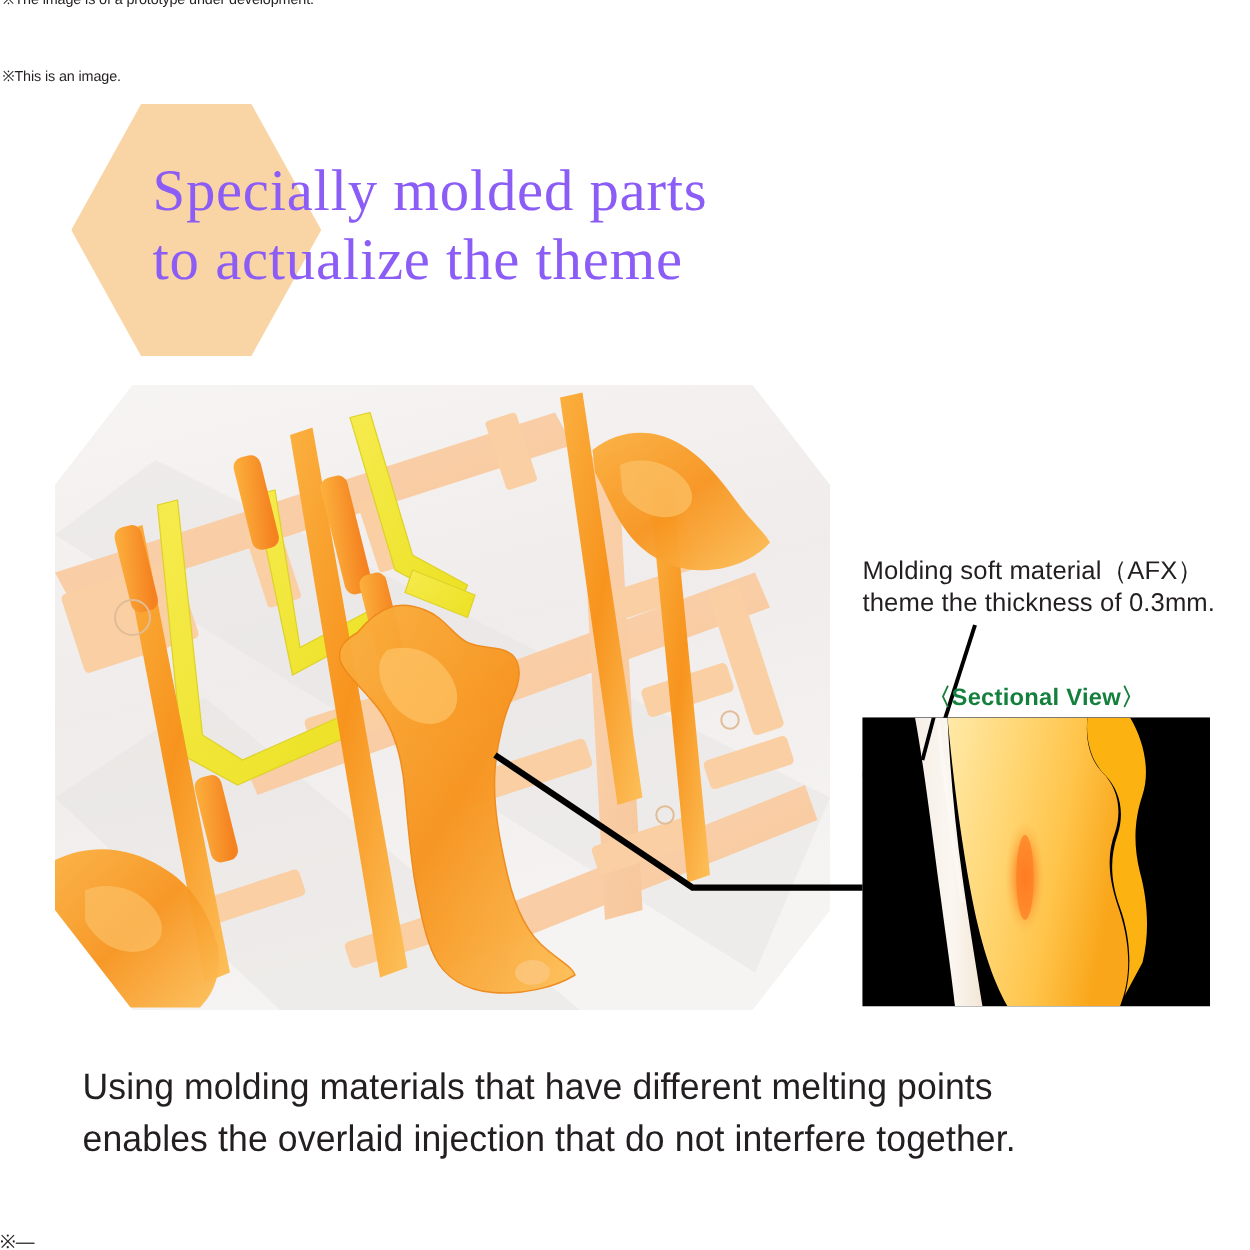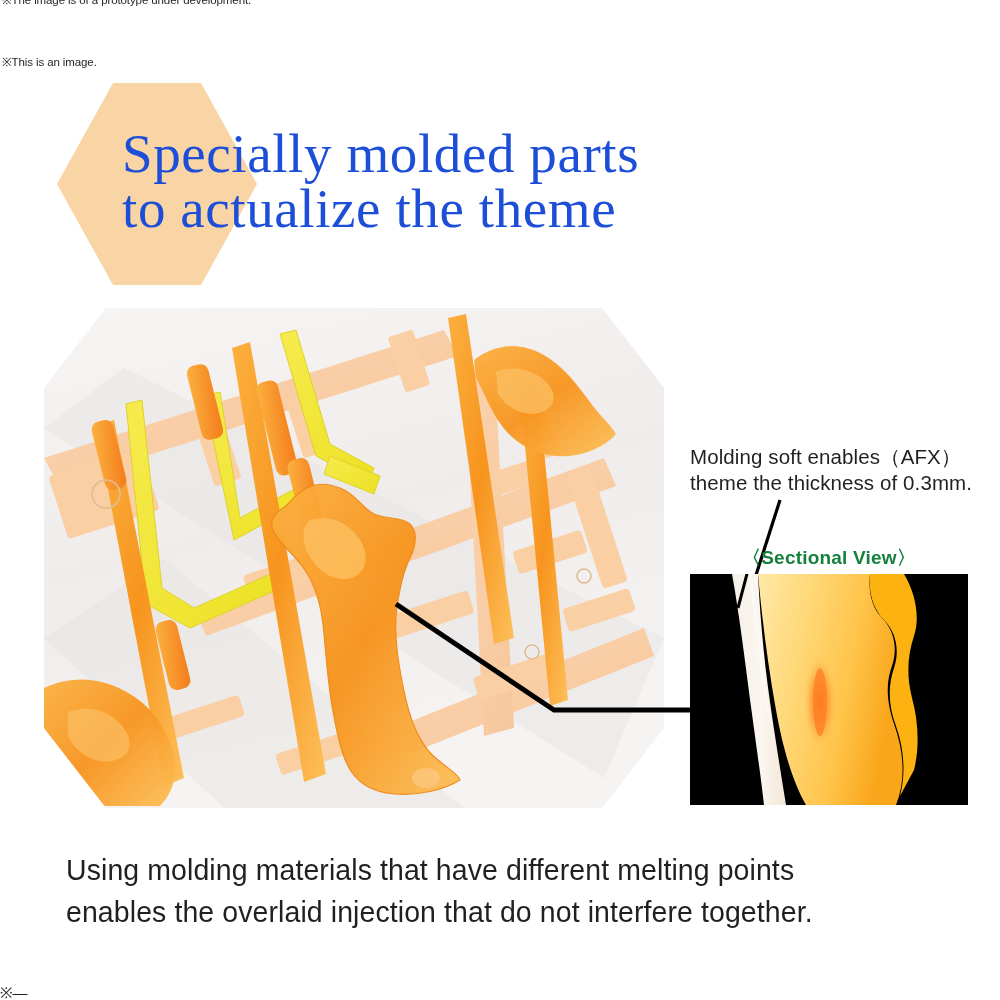--- a/index.html
+++ b/index.html
@@ -40,22 +40,22 @@
     background: #f9d4a4;
     clip-path: polygon(28% 0%, 72% 0%, 100% 50%, 72% 100%, 28% 100%, 0% 50%);
   }
 
   
   .heading {
     position: absolute;
     left: 122px;
     top: 126px;
     font-family: "Liberation Serif", "DejaVu Serif", serif;
-    color: #1d4ed8;
-    font-size: 55px;
+    color: #8b5cf6;
+    font-size: 47px;
     line-height: 55px;
     letter-spacing: 0.6px;
     white-space: nowrap;
   }
   .heading .hl { display: block; }
 
   
   .photo-wrap {
     position: absolute;
     left: 44px;
@@ -270,21 +270,21 @@
     </svg>
   </div>
 </div>
 
 <svg class="leader" viewBox="0 0 1000 1000">
   <polyline points="396,604 554,710 690,710" fill="none" stroke="#000000" stroke-width="5"></polyline>
   <line x1="780" y1="500" x2="748" y2="600" stroke="#000000" stroke-width="3.2"></line>
 </svg>
 
 <div class="annot">
-  <span>Molding soft enables（AFX）</span>
+  <span>Molding soft material（AFX）</span>
   <span>theme the thickness of 0.3mm.</span>
 </div>
 
 <div class="sect-caption">〈Sectional View〉</div>
 
 <div class="sect-img">
   <svg viewBox="0 0 278 231" preserveAspectRatio="none">
     <defs>
       <linearGradient id="sg" x1="0" y1="0" x2="1" y2="0.3">
         <stop offset="0" stop-color="#ffe9a8"></stop>

